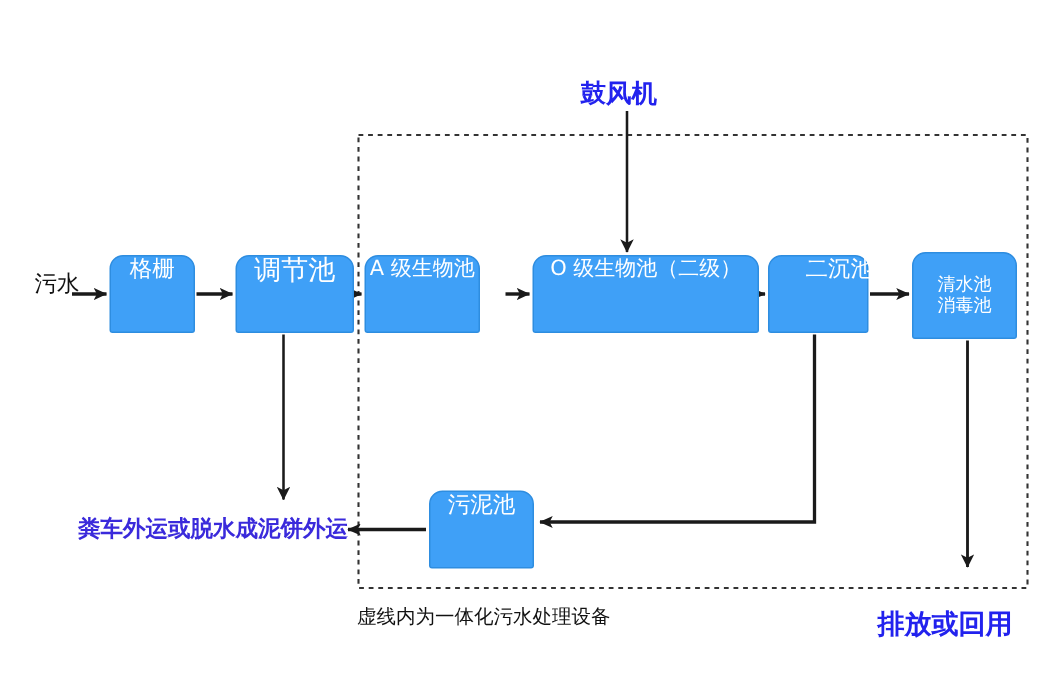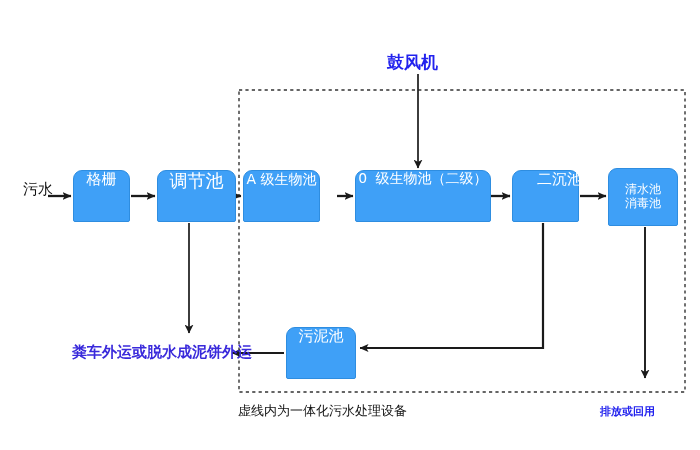--- a/index.html
+++ b/index.html
@@ -101,21 +101,21 @@
   </div>
 
   <div class="node" style="left:157px; top:170px; width:79px; height:52px; font-size:18px;">
     <span class="node-label">调节池</span>
   </div>
 
   <div class="node" style="left:243px; top:170px; width:77px; height:52px; font-size:14px;">
     <span class="node-label">A 级生物池</span>
   </div>
 
-  <div class="node" style="left:355px; top:170px; width:136px; height:52px; font-size:14px;font-family:Liberation Mono, monospace;">
+  <div class="node" style="left:355px; top:170px; width:151px; height:52px; font-size:14px;">
     <span class="node-label">O 级生物池（二级）</span>
   </div>
 
   <div class="node" style="left:512px; top:170px; width:67px; height:52px; font-size:15px;padding-left:24px;">
     <span class="node-label">二沉池</span>
   </div>
 
   <div class="node" style="left:608px; top:168px; width:70px; height:58px; font-size:12px; flex-direction:column; justify-content:center;">
     <span class="node-label">清水池</span>
     <span class="node-label">消毒池</span>
@@ -126,25 +126,25 @@
   </div>
 
   <div class="free-text t-black" style="left:23px; top:180px; font-size:15px;">
     <span>污水</span>
   </div>
 
   <div class="free-text t-blue" style="left:387px; top:51px; font-size:17px; font-weight:bold;">
     <span>鼓风机</span>
   </div>
 
-  <div class="free-text t-violet" style="left:52px; top:343px; font-size:15px; font-weight:bold;margin-left:20px;">
+  <div class="free-text t-violet" style="left:52px; top:343px; font-size:15px; font-weight:bold;">
     <span>粪车外运或脱水成泥饼外运</span>
   </div>
 
-  <div class="free-text t-blue" style="left:600px; top:404px; font-size:11px; font-weight:bold;">
+  <div class="free-text t-blue" style="left:585px; top:404px; font-size:18px; font-weight:bold;">
     <span>排放或回用</span>
   </div>
 
   <div class="free-text t-black" style="left:238px; top:402px; font-size:13px;">
     <span>虚线内为一体化污水处理设备</span>
   </div>
 
 </div>
 
 </body></html>

